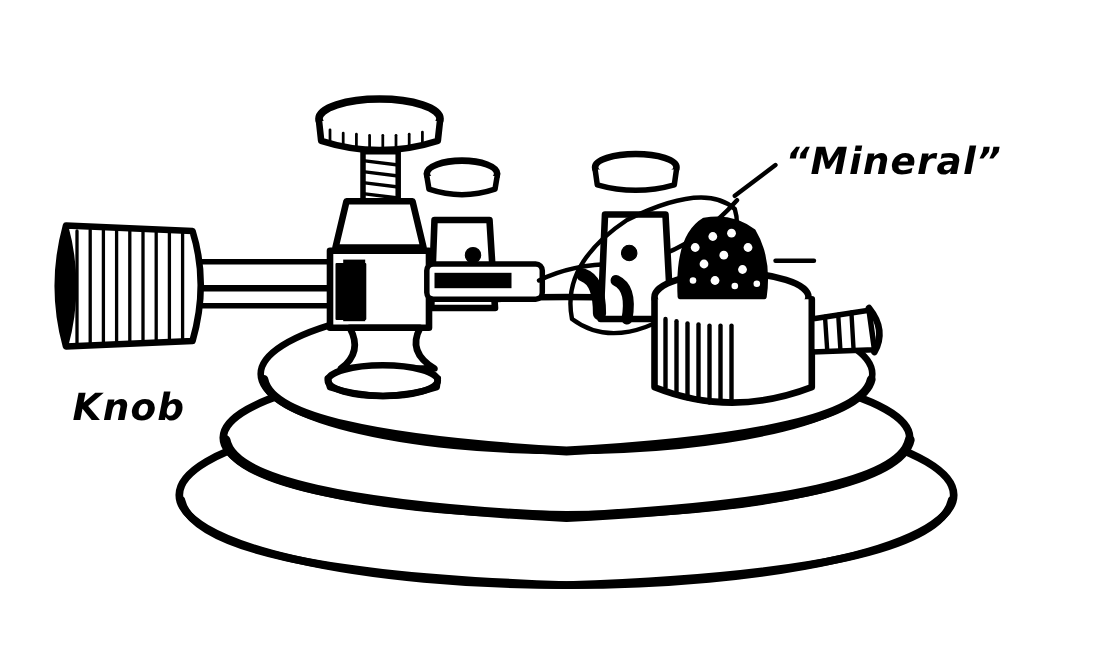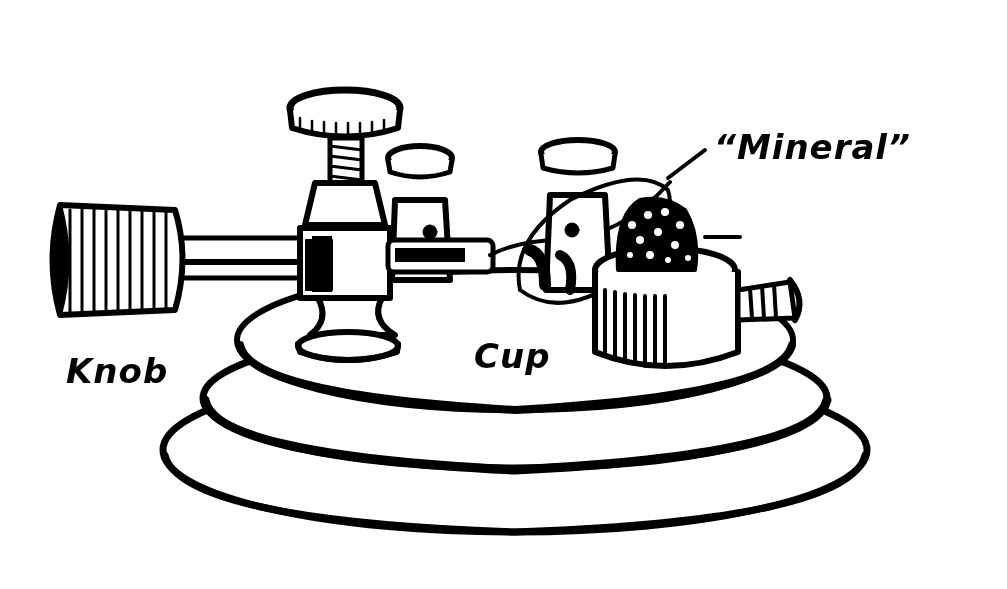--- a/index.html
+++ b/index.html
@@ -155,14 +155,13 @@
         </g>
       </g>
 
       <line x1="668" y1="178" x2="705" y2="150" stroke-width="4"></line>
       <line x1="705" y1="237" x2="740" y2="237" stroke-width="4"></line>
     </g>
   </svg>
 
   <div class="label" style="left:714px; top:127px;">“Mineral”</div>
   <div class="label" style="left:18px; top:351px;margin-left:48px;">Knob</div>
-  <div class="label" style="left:474px; top:336px;">Cup</div>
 </div>
 
 </body></html>

